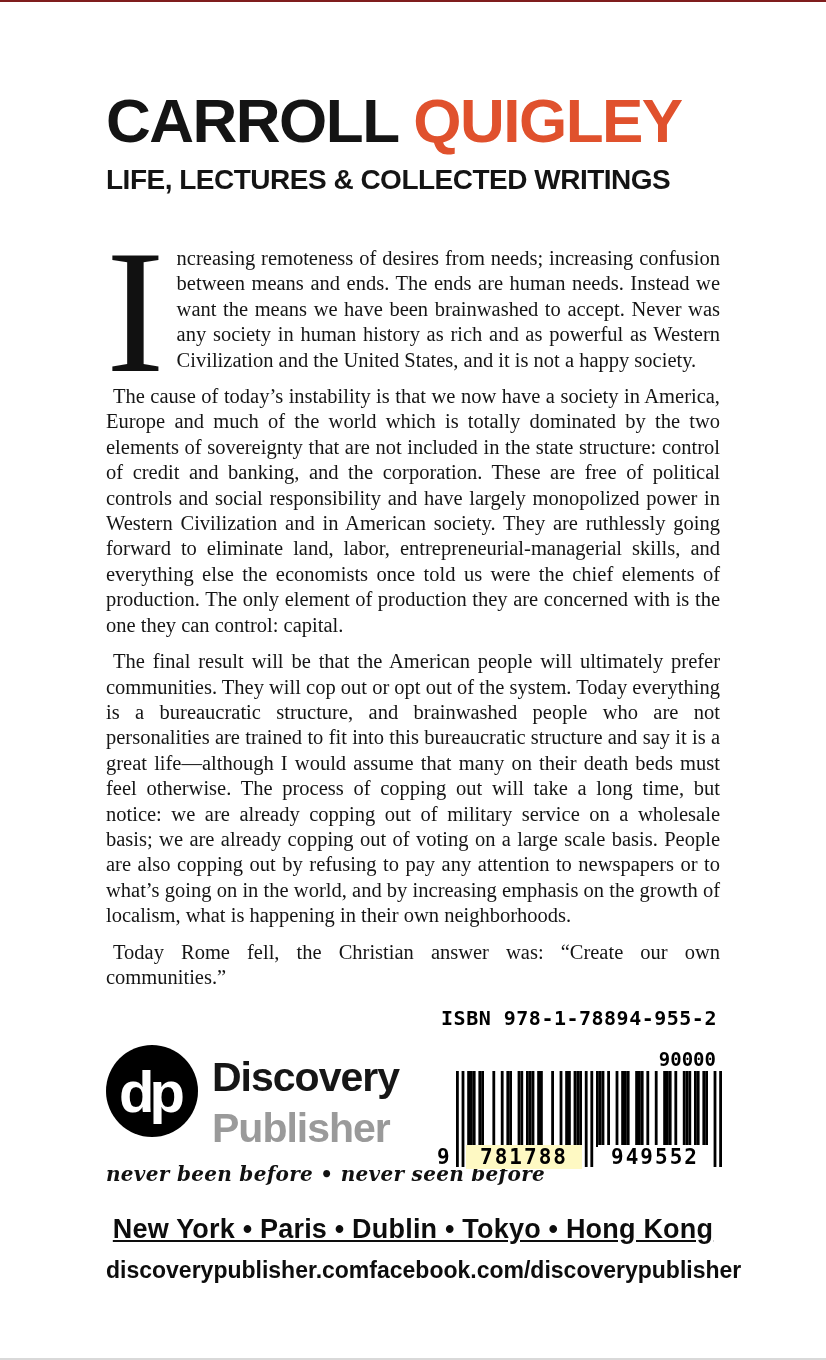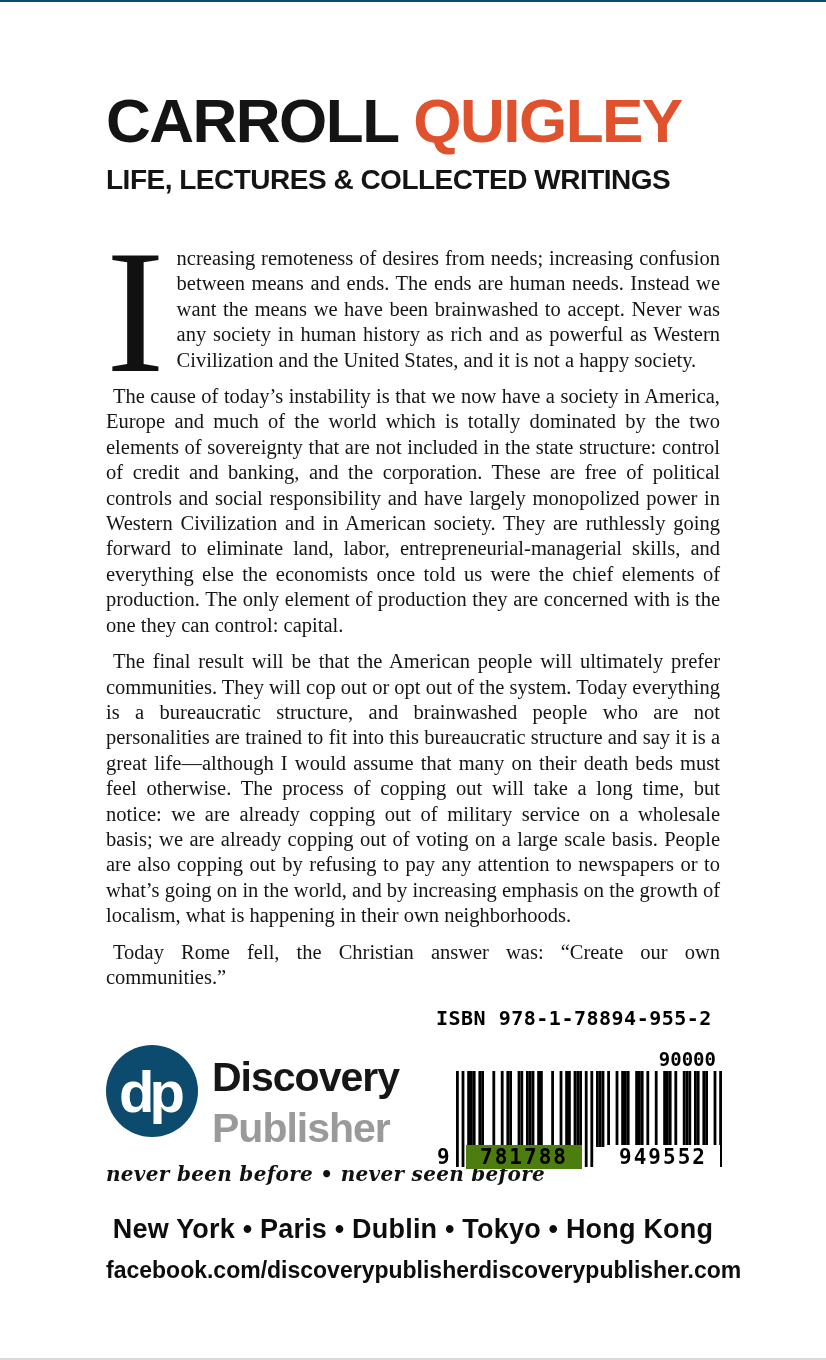--- a/index.html
+++ b/index.html
@@ -4,21 +4,21 @@
 <style>
   * { box-sizing: border-box; }
   html, body { margin: 0; padding: 0; background: #ffffff; }
   .page {
     width: 826px; height: 1360px;
     margin: 0 auto;
     background: #fff;
     padding: 88px 106px 0;
     overflow: hidden;
     position: relative;
-    border-top: 2px solid #0c4a6e;
+    border-top: 2px solid #7f1d1d;
     border-bottom: 2px solid #d9d9d9;
     color: #111;
   }
 
   
   .title-block h1 {
     margin: 0;
     font-family: "Liberation Sans", sans-serif;
     font-weight: bold;
     font-size: 62px;
@@ -97,20 +97,21 @@
     font-style: italic;
     font-weight: bold;
     font-size: 20px;
     letter-spacing: 0.3px;
     color: #111;
     white-space: nowrap;
   }
 
   .right-col { width: 286px; flex: 0 0 auto; }
   .isbn {
+    text-align: center;
     font-family: "DejaVu Sans Mono", monospace;
     font-weight: bold;
     font-size: 20px;
     letter-spacing: 0.5px;
     color: #000;
   }
   .price {
     text-align: right;
     padding-right: 6px;
     margin: 18px 0 1px;
@@ -128,33 +129,34 @@
   .bars-svg { position: absolute; inset: 0; }
   .bar-num {
     position: absolute; left: 0; right: 0; bottom: -2px; height: 23px;
     font-family: "DejaVu Sans Mono", monospace;
     font-weight: bold;
     font-size: 21px;
     letter-spacing: 2px;
     color: #000;
   }
   .bn-lead { position: absolute; left: -20px; bottom: 0; background: #fff; padding: 0 1px; }
-  .bn-left { position: absolute; left: 10px; width: 116px; bottom: 0; background: #4d7c0f; text-align: center; }
-  .bn-right { position: absolute; left: 150px; width: 114px; bottom: 0; background: #fff; text-align: center; }
+  .bn-left { position: absolute; left: 10px; width: 116px; bottom: 0; background: #fef9c3; text-align: center; }
+  .bn-right { position: absolute; left: 142px; width: 114px; bottom: 0; background: #fff; text-align: center; }
 
   
   .cities {
     margin-top: 28px;
     text-align: center;
     font-family: "Liberation Sans", sans-serif;
     font-weight: bold;
     font-size: 27px;
     letter-spacing: 0.2px;
     color: #0d0d0d;
     white-space: nowrap;
+    text-decoration: underline;
   }
   .links {
     display: flex;
     justify-content: space-between;
     margin-top: 12px;
     font-family: "Liberation Sans", sans-serif;
     font-weight: bold;
     font-size: 23px;
     color: #0d0d0d;
   }
@@ -173,21 +175,21 @@
     <p><span class="dropcap">I</span><span>ncreasing remoteness of desires from needs; increasing confusion between means and ends. The ends are human needs. Instead we want the means we have been brainwashed to accept. Never was any society in human history as rich and as powerful as Western Civilization and the United States, and it is not a happy society.</span></p>
     <p class="indent">The cause of today’s instability is that we now have a society in America, Europe and much of the world which is totally dominated by the two elements of sovereignty that are not included in the state structure: control of credit and banking, and the corporation. These are free of political controls and social responsibility and have largely monopolized power in Western Civilization and in American society. They are ruthlessly going forward to eliminate land, labor, entrepreneurial-managerial skills, and everything else the economists once told us were the chief elements of production. The only element of production they are concerned with is the one they can control: capital.</p>
     <p class="indent">The final result will be that the American people will ultimately prefer communities. They will cop out or opt out of the system. Today everything is a bureaucratic structure, and brainwashed people who are not personalities are trained to fit into this bureaucratic structure and say it is a great life—although I would assume that many on their death beds must feel otherwise. The process of copping out will take a long time, but notice: we are already copping out of military service on a wholesale basis; we are already copping out of voting on a large scale basis. People are also copping out by refusing to pay any attention to newspapers or to what’s going on in the world, and by increasing emphasis on the growth of localism, what is happening in their own neighborhoods.</p>
     <p class="indent">Today Rome fell, the Christian answer was: “Create our own communities.”</p>
   </main>
 
   <section class="bottom">
 
     <div class="left-col">
       <div class="logo-row">
-        <div class="logo-circle" style="background: #0c4a6e;">
+        <div class="logo-circle" style="background: #000000;">
             <span>dp</span>
           </div>
         <div class="pub-name">
           <div class="pub1">Discovery</div>
           <div class="pub2" style="color: rgb(154, 154, 154);">Publisher</div>
         </div>
       </div>
       <div class="tagline">never been before • never seen before</div>
     </div>
 
@@ -256,18 +258,18 @@
             <span class="bn-right">949552</span>
           </div>
       </div>
     </div>
 
   </section>
 
   <footer>
     <div class="cities">New York • Paris • Dublin • Tokyo • Hong Kong</div>
     <div class="links">
+      <span>discoverypublisher.com</span>
       <span>facebook.com/discoverypublisher</span>
-      <span>discoverypublisher.com</span>
     </div>
   </footer>
 
 </div>
 
 </body></html>

